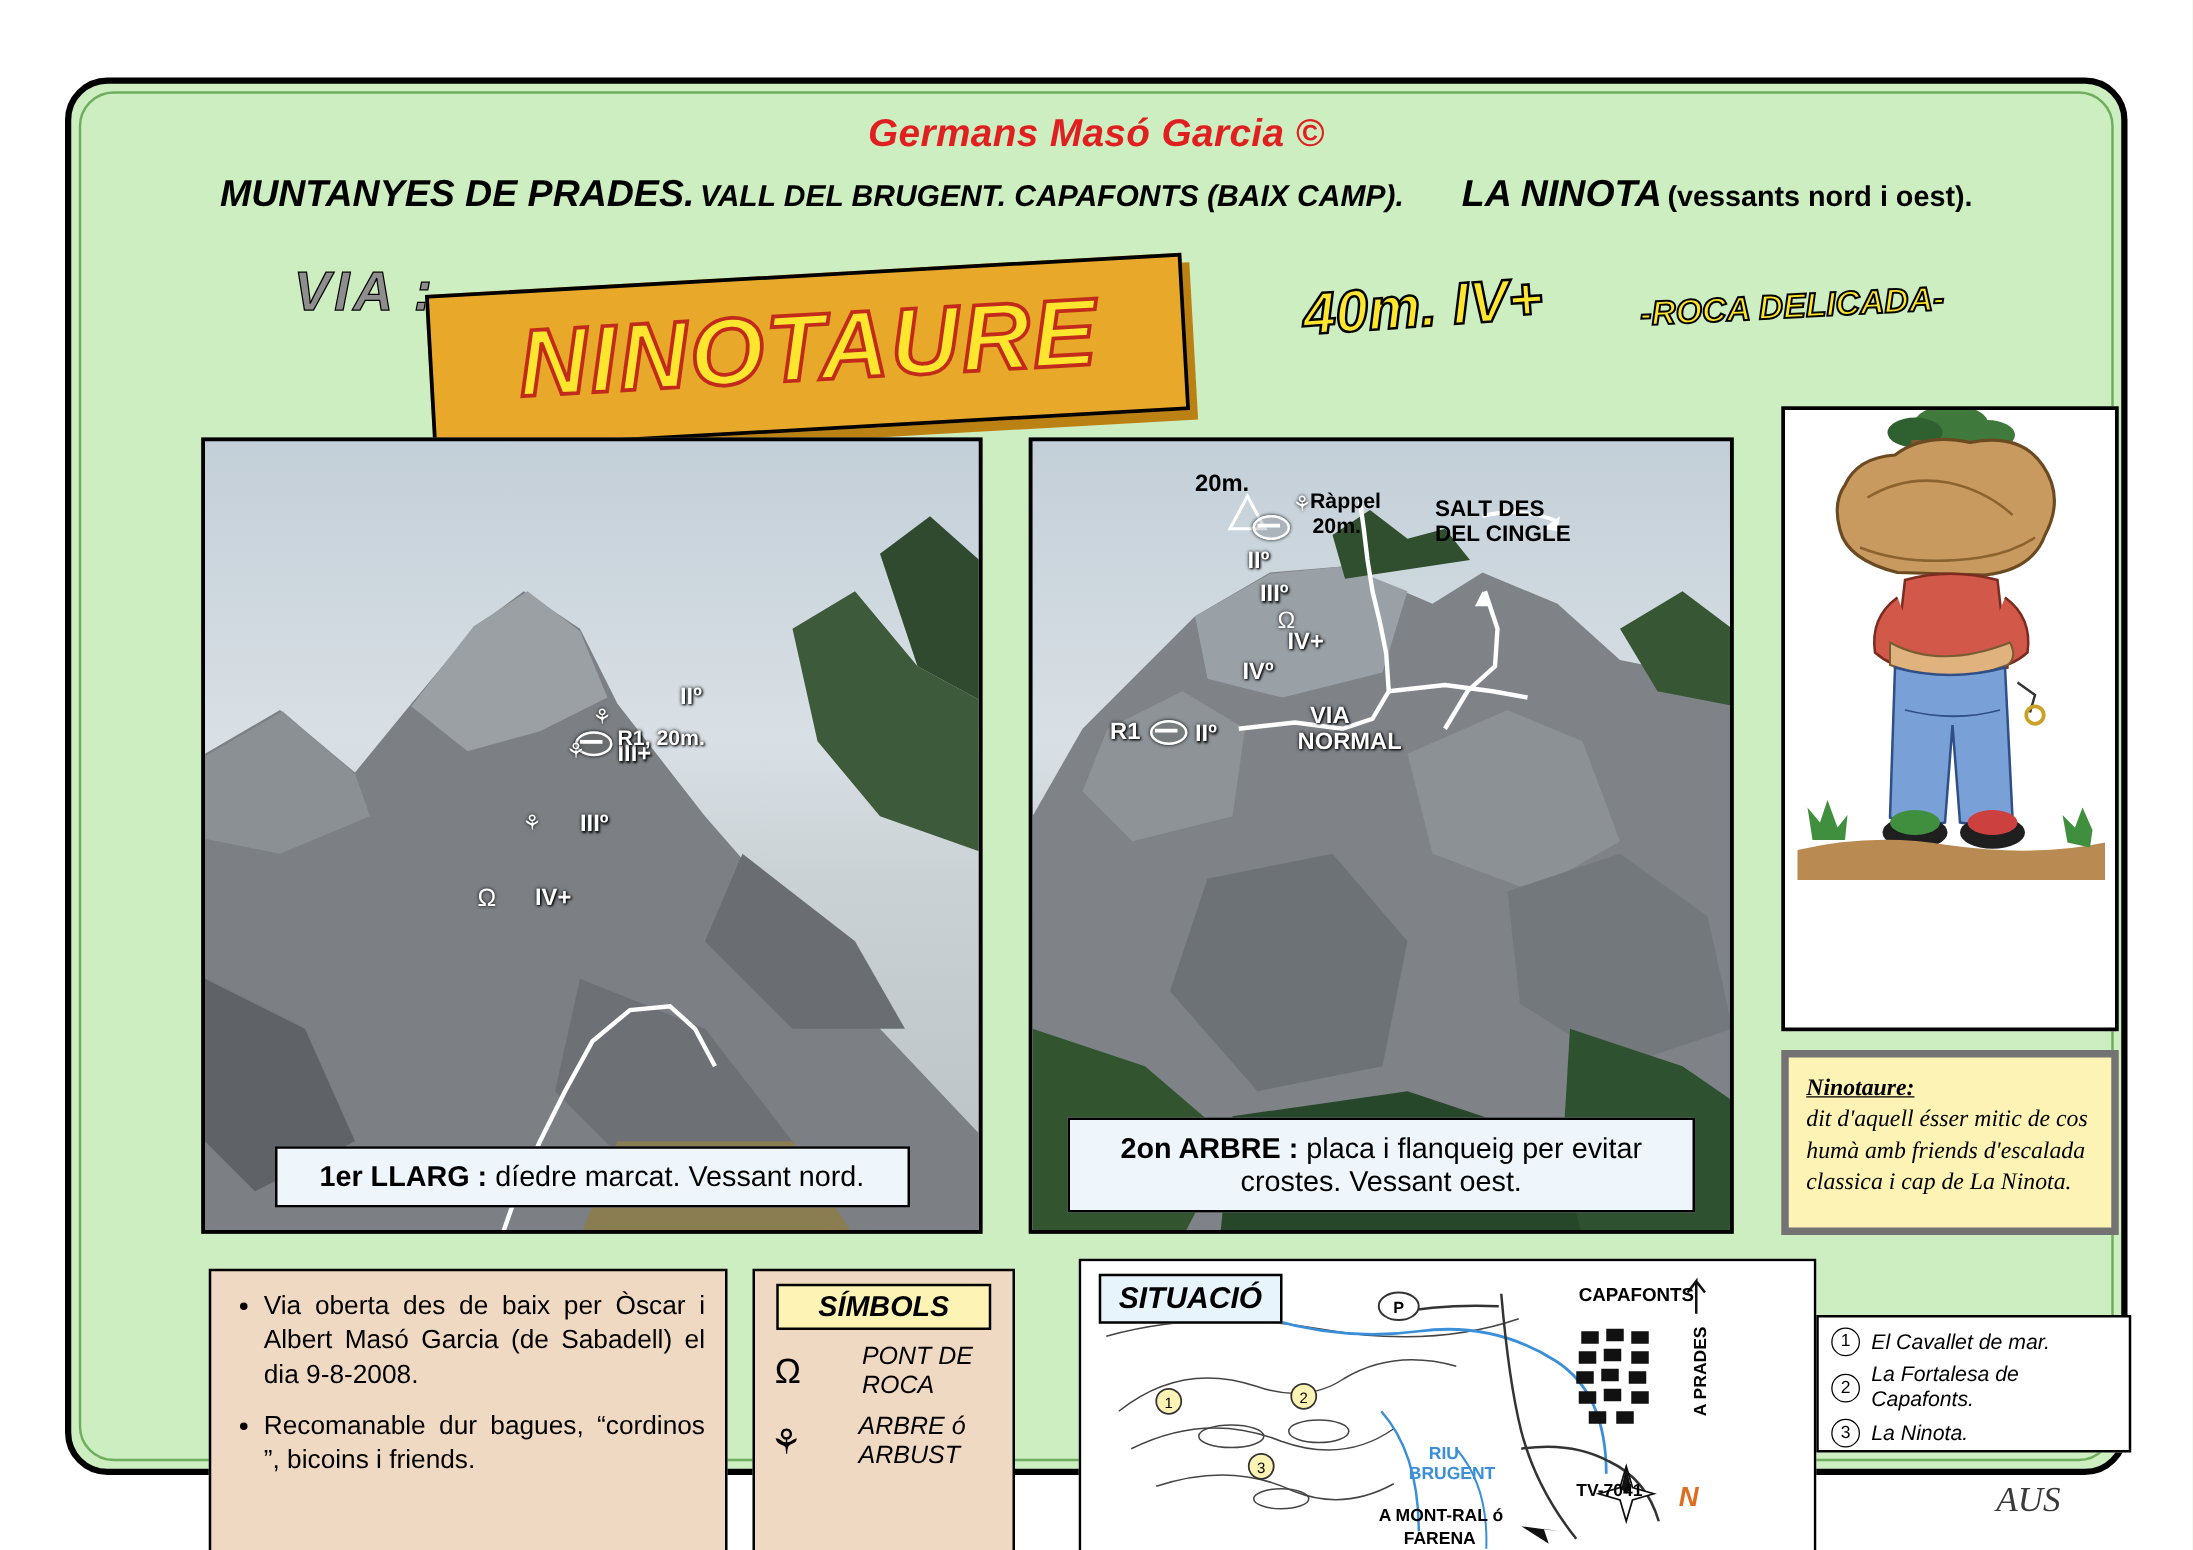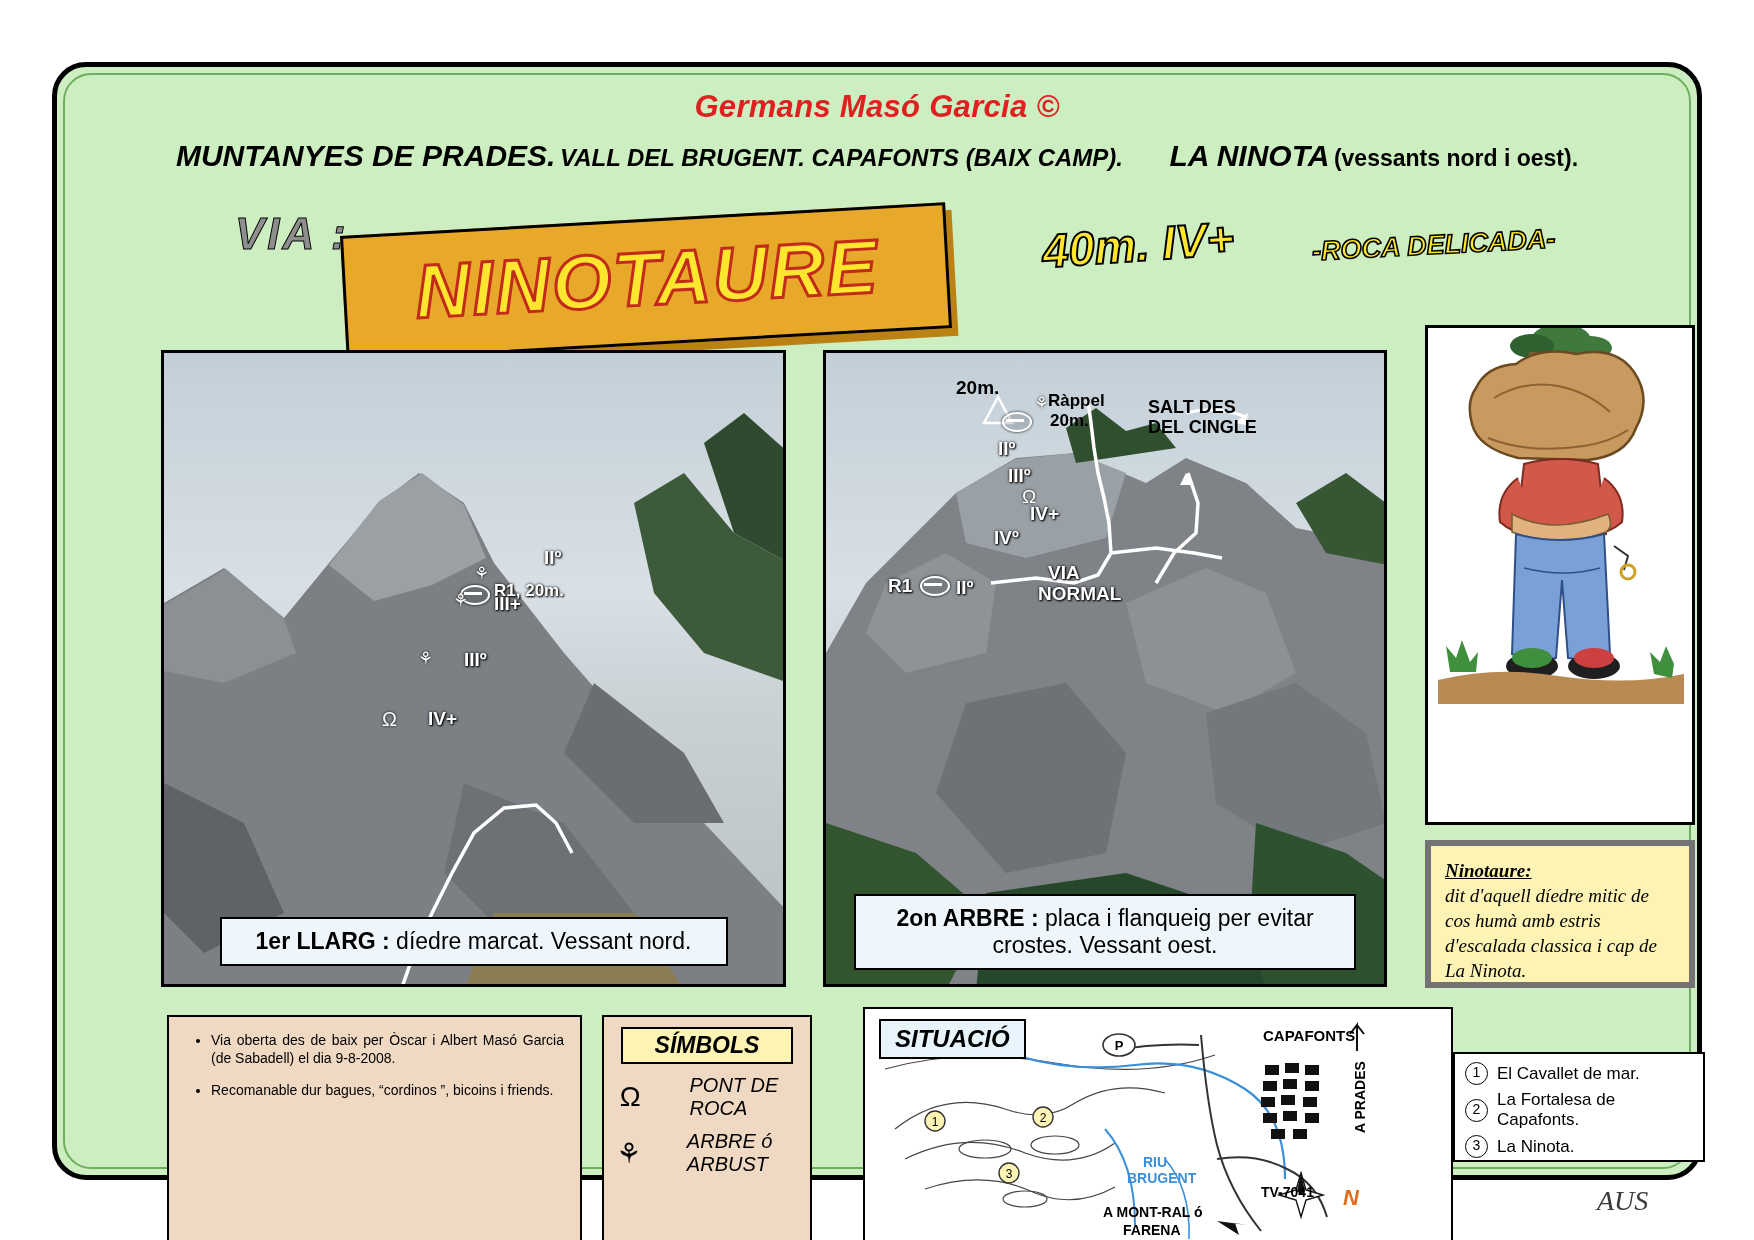--- a/index.html
+++ b/index.html
@@ -57,41 +57,41 @@
 
   
   .toon-note{position:absolute;left:1368px;top:773px;width:270px;height:148px;background:#fdf3b4;
              border:6px solid #737373;box-sizing:border-box;padding:12px 14px;font-family:"Liberation Serif",serif;
              font-style:italic;font-size:19px;line-height:1.32;}
   .toon-note b{font-style:italic;text-decoration:underline;}
 
   
   .notes{position:absolute;left:110px;top:948px;width:415px;height:228px;background:#f0d9c2;
          border:2px solid #000;box-sizing:border-box;padding:14px 16px 0 16px;}
-  .notes li{font-size:14px;line-height:1.3;margin-bottom:14px;text-align:justify;}
+  .notes li{font-size:21px;line-height:1.3;margin-bottom:14px;text-align:justify;}
   .notes ul{margin:0;padding-left:26px;}
 
   .symbols{position:absolute;left:545px;top:948px;width:210px;height:228px;background:#f0d9c2;
            border:2px solid #000;box-sizing:border-box;text-align:center;padding-top:10px;}
   .sym-title{display:inline-block;background:#fdf3b4;border:2px solid #000;font-weight:bold;font-size:23px;
              padding:3px 32px;font-style:italic;}
   .sym-row{display:flex;align-items:center;gap:10px;padding:10px 0 0 12px;text-align:left;}
   .sym-g{font-size:28px;width:36px;text-align:center;}
   .sym-t{font-size:20px;font-style:italic;line-height:1.15;margin-left:35px;}
 
   .situ{position:absolute;left:806px;top:940px;width:590px;height:240px;background:#fff;
         border:2px solid #000;box-sizing:border-box;overflow:hidden;}
   .situ-title{position:absolute;left:14px;top:10px;background:#e8f4fb;border:2px solid #000;
               font-weight:bold;font-style:italic;font-size:24px;padding:4px 14px;}
   .legend{position:absolute;left:1396px;top:985px;width:252px;height:110px;background:#fff;border:2px solid #000;
           box-sizing:border-box;padding:8px 10px;}
   .legend-row{display:flex;align-items:center;gap:9px;margin-bottom:5px;}
   .circ{width:21px;height:21px;border:1.6px solid #000;border-radius:50%;font-size:14px;text-align:center;
         line-height:19px;background:#fff;flex:none;}
-  .legend-t{font-size:17px;}
+  .legend-t{font-size:17px;font-style:italic;}
   .signature{position:absolute;left:1540px;top:1118px;font-family:"Liberation Serif",serif;font-style:italic;
              font-size:28px;color:#3a3a3a;}
 </style>
 </head>
 <body>
 
 <div class="sheet">
 
   <div class="credit">Germans Masó Garcia ©</div>
 
@@ -214,21 +214,21 @@
       <path d="M22,344 l-4,-26 l10,12 l6,-18 l8,22 l8,-10 l-2,20 z" fill="#3f8f3f"></path>
       <path d="M226,346 l-4,-22 l10,10 l6,-16 l8,18 l-2,14 z" fill="#3f8f3f"></path>
 
       <path d="M186,218 l14,10 l-4,14" fill="none" stroke="#333" stroke-width="2"></path>
       <circle cx="200" cy="244" r="7" fill="none" stroke="#c9a227" stroke-width="3"></circle>
     </svg>
   </div>
 
   <div class="toon-note">
     <b>Ninotaure:</b>
-    <div>dit d'aquell díedre  mitic de cos humà amb estris d'escalada classica i cap de La Ninota.</div>
+    <div>dit d'aquell ésser  mitic de cos humà amb friends d'escalada classica i cap de La Ninota.</div>
   </div>
 
   <div class="notes">
     <ul>
       <li>Via oberta des de baix per Òscar i Albert Masó Garcia (de Sabadell) el dia 9-8-2008.</li>
       <li>Recomanable dur bagues, “cordinos ”, bicoins i friends.</li>
     </ul>
   </div>
 
   <div class="symbols">

